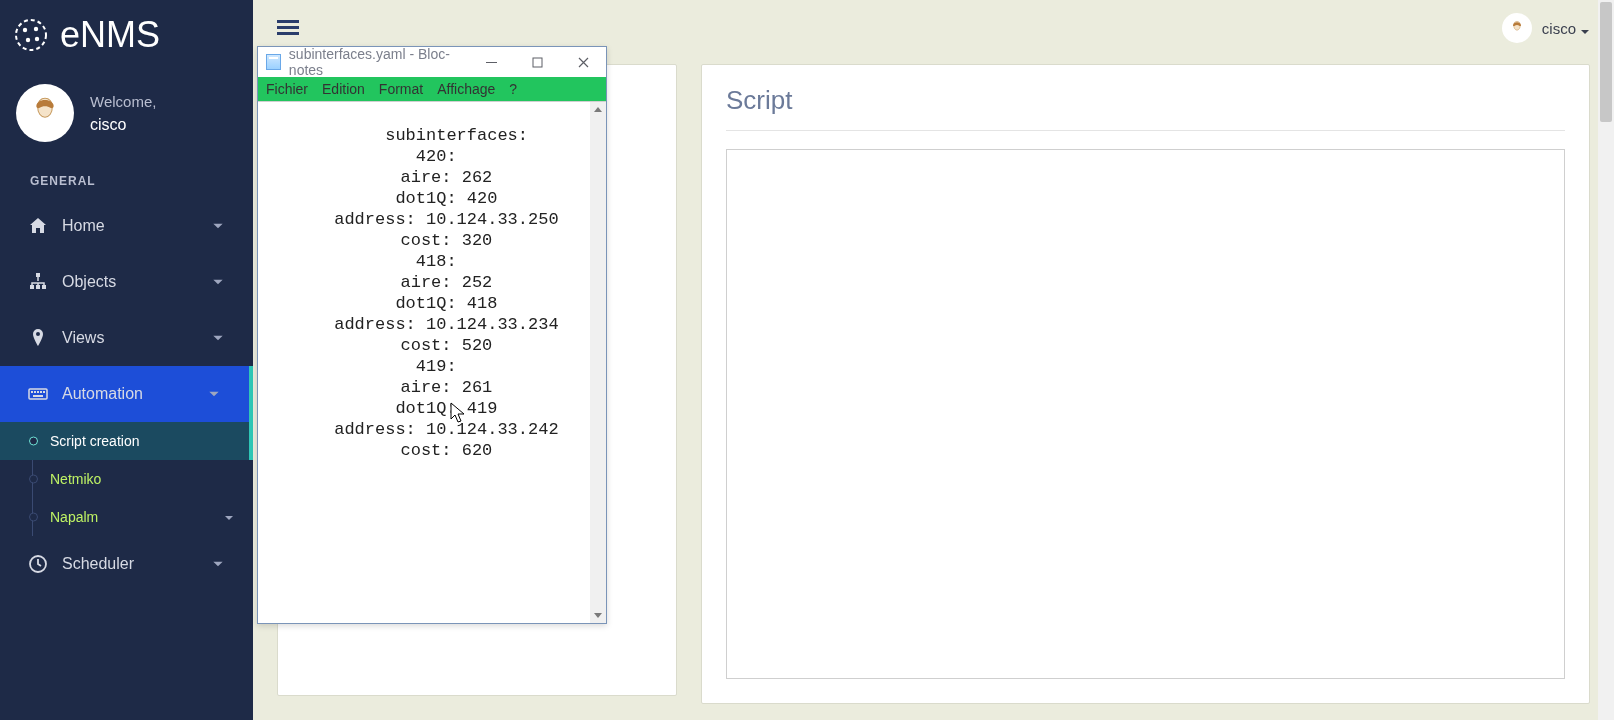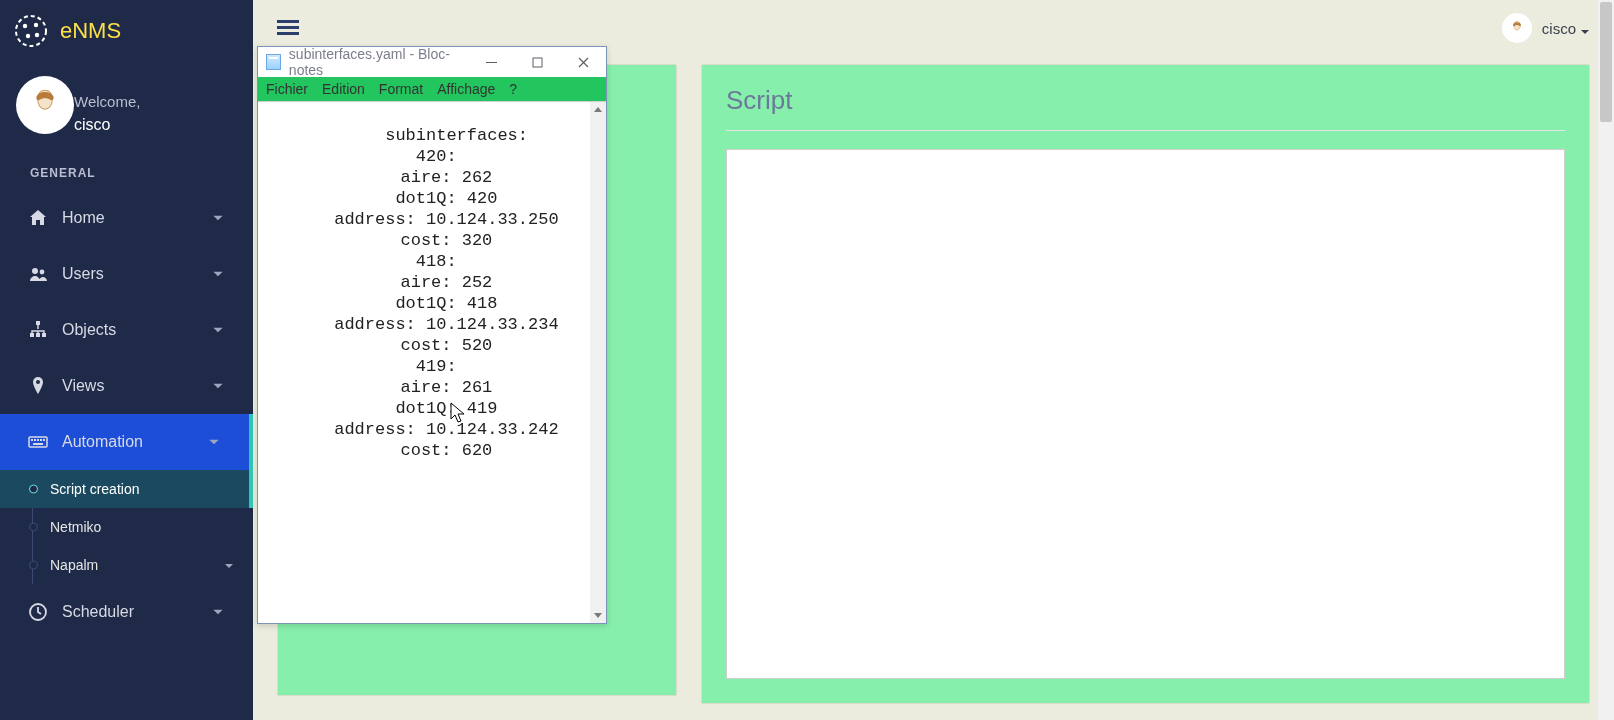--- a/index.html
+++ b/index.html
@@ -20,28 +20,29 @@
     display: flex;
     align-items: center;
     gap: 12px;
     padding: 14px 18px 14px 14px;
   }
   .logo-row .logo-icon {
     width: 34px; height: 34px;
     display: flex; align-items: center; justify-content: center;
   }
   .logo-row .app-name {
-    font-size: 22px;
+    font-size: 36px;
     font-weight: 500;
-    color: #fde047;
+    color: #ffffff;
     text-align: right;
   }
   .user-block {
     display: flex;
-    align-items: flex-end;
+    align-items: center;
+    gap: 16px;
     padding: 14px 18px 18px 16px;
   }
   .avatar {
     width: 58px; height: 58px; border-radius: 50%;
     background: #ffffff;
     display: flex; align-items: center; justify-content: center;
     overflow: hidden;
   }
   .avatar svg { width: 42px; height: 42px; }
   .user-text .welcome { color: #b9bed0; font-size: 15px; }
@@ -89,21 +90,21 @@
     background: #3a4a72;
   }
   .sub-item {
     position: relative;
     display: flex;
     align-items: center;
     padding-left: 50px;
     padding-right: 18px;
     height: 38px;
     font-size: 14px;
-    color: #e5e5e5;
+    color: #bef264;
     cursor: pointer;
   }
   .sub-item::before {
     content: "";
     position: absolute;
     left: 29px;
     top: 50%;
     width: 7px; height: 7px;
     border-radius: 50%;
     border: 1px solid #3a4a72;
@@ -162,21 +163,21 @@
   .user-chip .caret { width:10px; height:10px; }
 
   .content-row {
     flex: 1;
     display: flex;
     padding: 8px 24px 24px 24px;
     gap: 24px;
     min-height: 0;
   }
   .panel {
-    background: #86efac;
+    background: #ffffff;
     border: 1px solid #dadbcc;
     border-radius: 2px;
     padding: 20px 24px 24px 24px;
     display: flex;
     flex-direction: column;
   }
   .panel-left  { width: 400px; flex-shrink: 0; min-height: 560px; }
   .panel-right { flex: 1; min-height: 640px; }
   .panel-title {
     font-size: 26px;
@@ -330,33 +331,20 @@
         </svg>
     </span>
     <span class="nav-label">Home</span>
     <span class="chev">
       <svg viewBox="0 0 12 12" fill="currentColor">
           <path d="M2 4l4 4 4-4z"></path>
         </svg>
     </span>
   </div>
 
-  <div class="nav-item">
-    <span class="nav-icon">
-      <svg viewBox="0 0 20 20" fill="currentColor">
-          <circle cx="7" cy="7" r="3"></circle>
-          <circle cx="14" cy="8" r="2.4"></circle>
-          <path d="M2 17c0-3 3-5 5-5s5 2 5 5zM11 17c0-2 2-4 4-4s4 2 4 4z"></path>
-        </svg>
-    </span>
-    <span class="nav-label">Users</span>
-    <span class="chev"><svg viewBox="0 0 12 12" fill="currentColor">
-          <path d="M2 4l4 4 4-4z"></path>
-        </svg></span>
-  </div>
 
   <div class="nav-item">
     <span class="nav-icon">
       <svg viewBox="0 0 20 20" fill="currentColor">
           <rect x="8" y="1" width="4" height="4"></rect>
           <rect x="2" y="13" width="4" height="4"></rect>
           <rect x="8" y="13" width="4" height="4"></rect>
           <rect x="14" y="13" width="4" height="4"></rect>
           <path d="M10 5v4M4 13v-2h12v2M10 11v2" stroke="currentColor" stroke-width="1.5" fill="none"></path>
         </svg>

